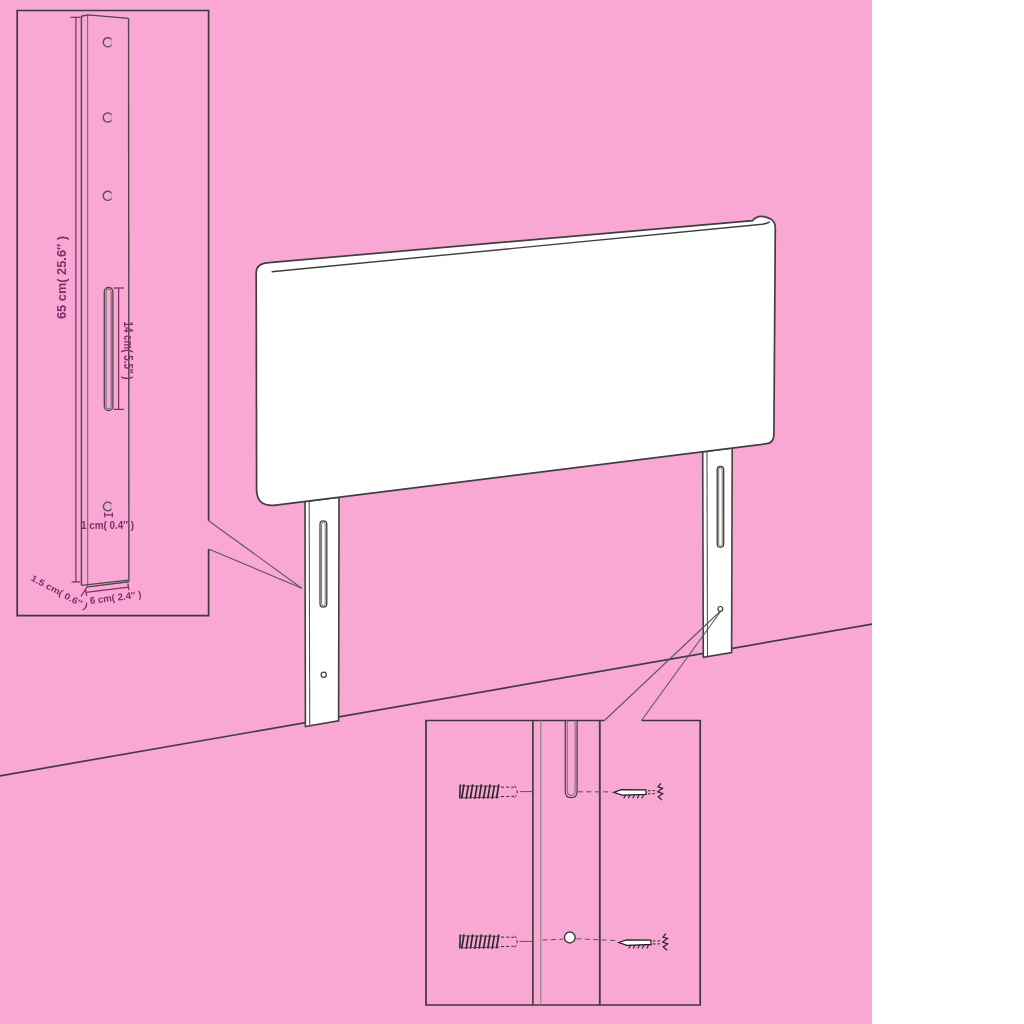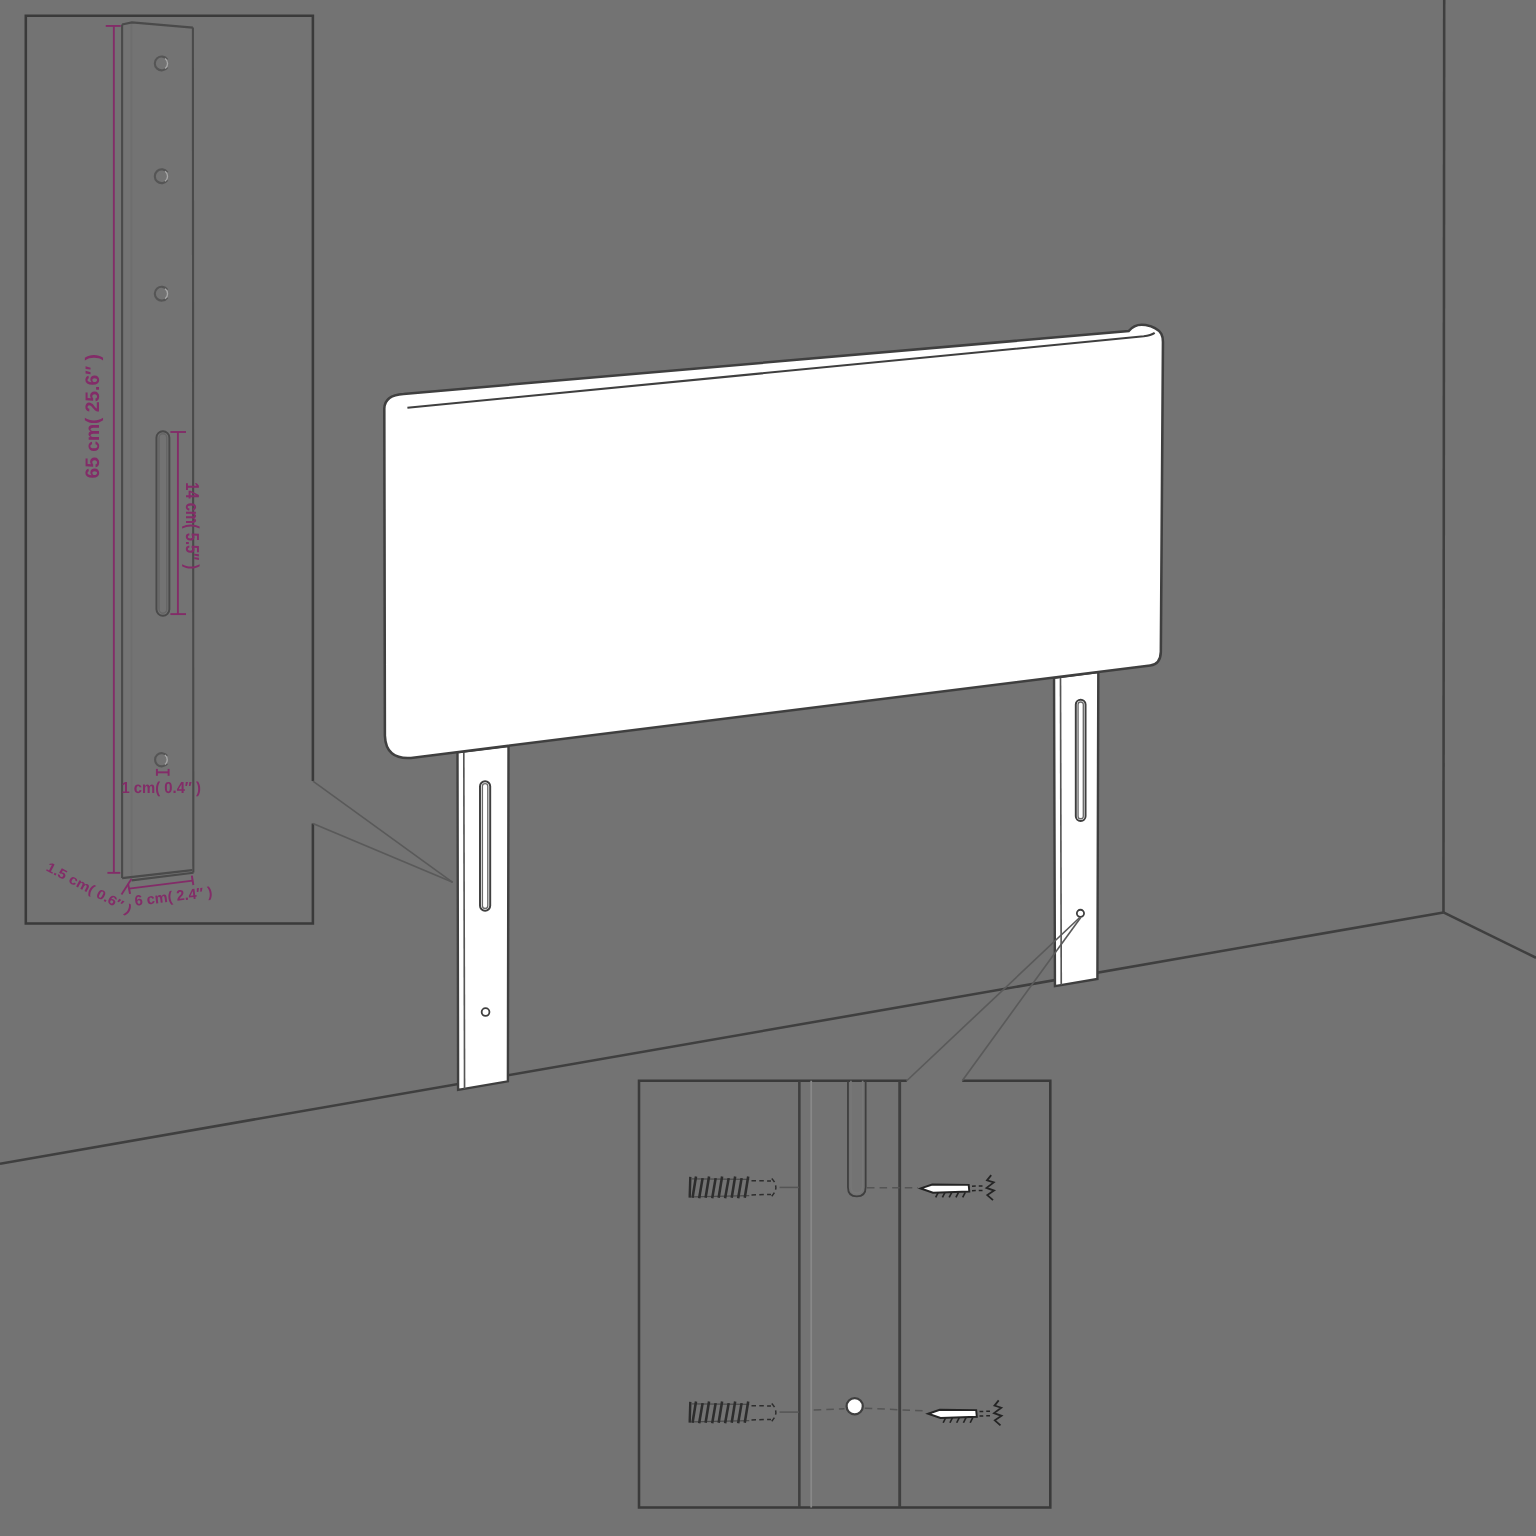--- a/index.html
+++ b/index.html
@@ -1,16 +1,16 @@
 <!DOCTYPE html>
 <html><head>
 <meta charset="utf-8">
 <style>
   html,body{margin:0;padding:0;background:#ffffff;}
-  .page{width:1024px;height:1024px;position:relative;overflow:hidden;background:#737373;
+  .page{width:872px;height:1024px;position:relative;overflow:hidden;background:#f9a8d4;
         font-family:"Liberation Sans", sans-serif;}
   svg{position:absolute;left:0;top:0;}
   text{font-family:"Liberation Sans", sans-serif;font-weight:bold;fill:#832c68;}
 </style>
 </head>
 <body>
 <div class="page">
 <svg width="1024" height="1024" viewBox="0 0 1024 1024">
 
 <g fill="none" stroke="#3f3f3f" stroke-width="1.7">

